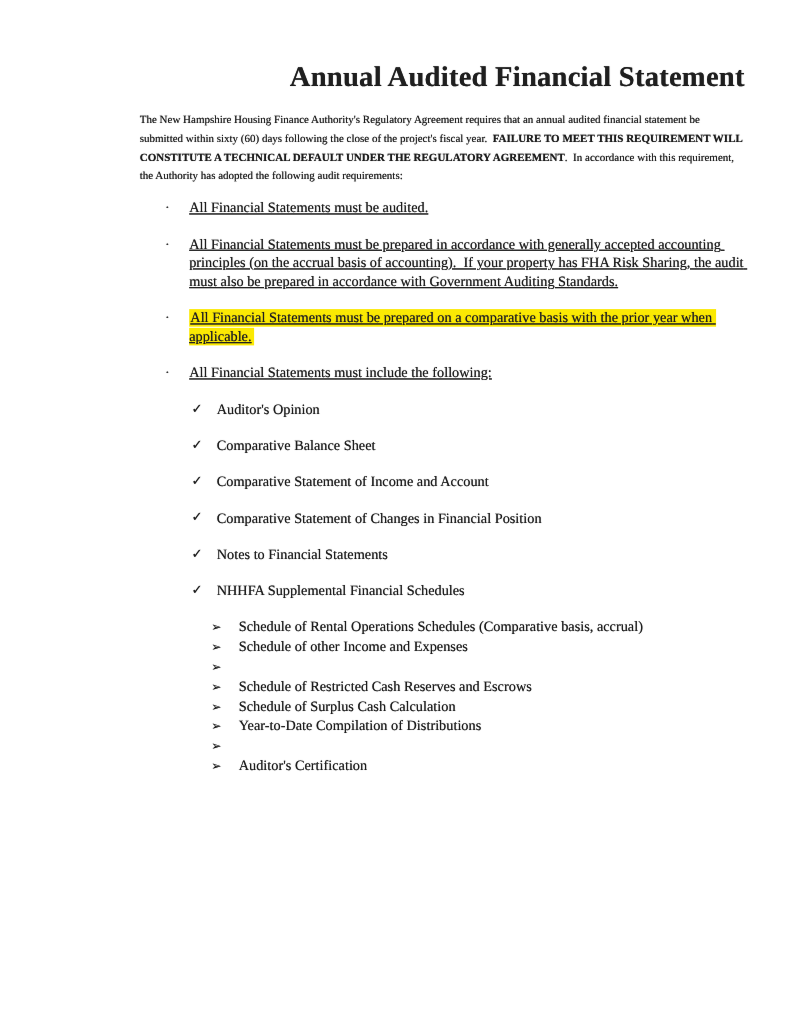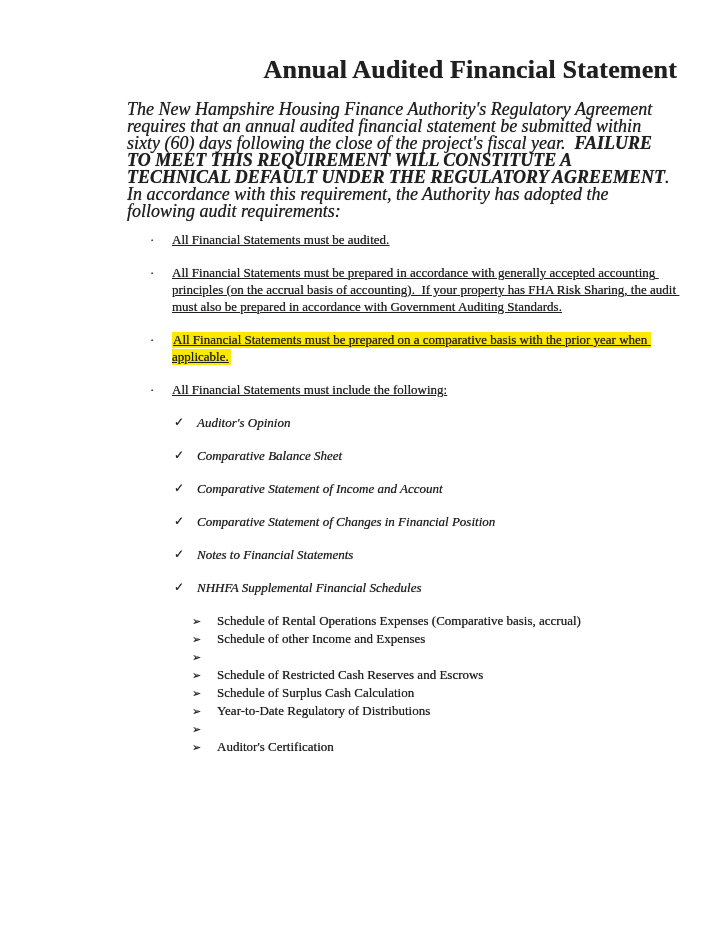--- a/index.html
+++ b/index.html
@@ -28,24 +28,23 @@
     text-align: right;
     font-size: 26px;
     font-weight: bold;
     line-height: 32px;
     letter-spacing: 0.2px;
     white-space: nowrap;
   }
 
   .intro {
     margin-top: 15px;
-    font-size: 18px;
+    font-size: 10px;
     line-height: 17px;
     white-space: pre-wrap;
-    font-style: italic;
   }
   .intro .bold { font-weight: bold; }
 
   .req-list { margin-top: 11px; }
 
   .li {
     display: flex;
     font-size: 13px;
     line-height: 17px;
     white-space: pre-wrap;
@@ -70,21 +69,21 @@
 
   .check-item {
     padding-left: 47px;
     margin-bottom: 16px;
   }
   .check-item .marker {
     flex: 0 0 23px;
     font-size: 12px;
     font-family: "DejaVu Sans", sans-serif;
   }
-  .check-item .text { flex: 1; font-style: italic; }
+  .check-item .text { flex: 1; }
 
   .sched-item {
     padding-left: 65px;
     margin-bottom: 0;
   }
   .sched-item .marker {
     flex: 0 0 25px;
     font-size: 11px;
     padding-top: 1px;
     font-family: "DejaVu Sans", sans-serif;
@@ -154,21 +153,21 @@
       <div class="li check-item">
         <span class="marker">✓</span>
         <span class="text">NHHFA Supplemental Financial Schedules</span>
       </div>
     </div>
 
     <div class="sched-list">
 
       <div class="li sched-item">
         <span class="marker">➢</span>
-        <span class="text">Schedule of Rental Operations Expenses (Comparative basis, accrual)</span>
+        <span class="text">Schedule of Rental Operations Schedules (Comparative basis, accrual)</span>
       </div>
 
       <div class="li sched-item">
         <span class="marker">➢</span>
         <span class="text">Schedule of other Income and Expenses</span>
       </div>
 
       <div class="li sched-item">
         <span class="marker">➢</span>
       </div>
@@ -178,21 +177,21 @@
         <span class="text">Schedule of Restricted Cash Reserves and Escrows</span>
       </div>
 
       <div class="li sched-item">
         <span class="marker">➢</span>
         <span class="text">Schedule of Surplus Cash Calculation</span>
       </div>
 
       <div class="li sched-item">
         <span class="marker">➢</span>
-        <span class="text">Year-to-Date Regulatory of Distributions</span>
+        <span class="text">Year-to-Date Compilation of Distributions</span>
       </div>
 
       <div class="li sched-item">
         <span class="marker">➢</span>
       </div>
 
       <div class="li sched-item">
         <span class="marker">➢</span>
         <span class="text">Auditor's Certification</span>
       </div>

